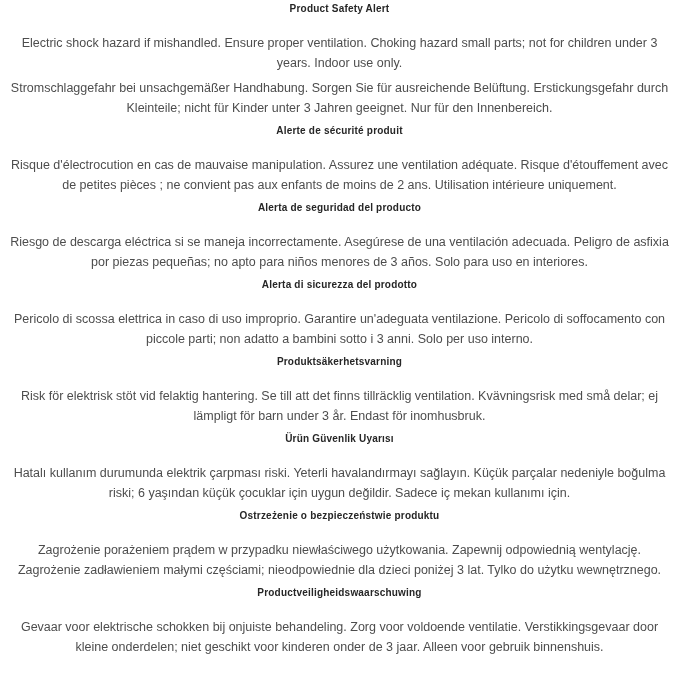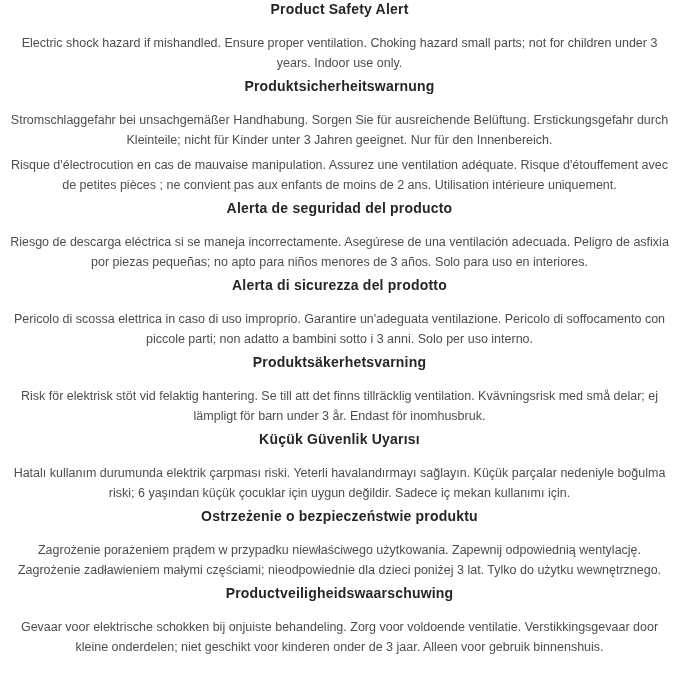--- a/index.html
+++ b/index.html
@@ -16,21 +16,21 @@
   }
   .safety-page {
     box-sizing: border-box;
     width: 679px;
     padding: 2px 6px 0 6px;
   }
   .safety-section {
     text-align: center;
   }
   .safety-heading {
-    font-size: 14px;
+    font-size: 10px;
     font-weight: 700;
     color: #262626;
     letter-spacing: 0.2px;
     line-height: 14px;
     margin: 0 0 18px 0;
   }
   .safety-body {
     font-size: 12.5px;
     color: #4d4d4d;
     line-height: 19.5px;
@@ -42,45 +42,45 @@
 <body>
 
 <div class="safety-page">
 
   <section class="safety-section">
     <h3 class="safety-heading">Product Safety Alert</h3>
     <p class="safety-body">Electric shock hazard if mishandled. Ensure proper ventilation. Choking hazard small parts; not for children under 3 years. Indoor use only.</p>
   </section>
 
   <section class="safety-section">
-    <h3 class="safety-heading">Produktsicherheitswarnung</h3>
     <p class="safety-body">Stromschlaggefahr bei unsachgemäßer Handhabung. Sorgen Sie für ausreichende Belüftung. Erstickungsgefahr durch Kleinteile; nicht für Kinder unter 3 Jahren geeignet. Nur für den Innenbereich.</p>
   </section>
 
   <section class="safety-section">
+    <h3 class="safety-heading">Alerte de sécurité produit</h3>
     <p class="safety-body">Risque d'électrocution en cas de mauvaise manipulation. Assurez une ventilation adéquate. Risque d'étouffement avec de petites pièces ; ne convient pas aux enfants de moins de 2 ans. Utilisation intérieure uniquement.</p>
   </section>
 
   <section class="safety-section">
     <h3 class="safety-heading">Alerta de seguridad del producto</h3>
     <p class="safety-body">Riesgo de descarga eléctrica si se maneja incorrectamente. Asegúrese de una ventilación adecuada. Peligro de asfixia por piezas pequeñas; no apto para niños menores de 3 años. Solo para uso en interiores.</p>
   </section>
 
   <section class="safety-section">
     <h3 class="safety-heading">Alerta di sicurezza del prodotto</h3>
     <p class="safety-body">Pericolo di scossa elettrica in caso di uso improprio. Garantire un'adeguata ventilazione. Pericolo di soffocamento con piccole parti; non adatto a bambini sotto i 3 anni. Solo per uso interno.</p>
   </section>
 
   <section class="safety-section">
     <h3 class="safety-heading">Produktsäkerhetsvarning</h3>
     <p class="safety-body">Risk för elektrisk stöt vid felaktig hantering. Se till att det finns tillräcklig ventilation. Kvävningsrisk med små delar; ej lämpligt för barn under 3 år. Endast för inomhusbruk.</p>
   </section>
 
   <section class="safety-section">
-    <h3 class="safety-heading">Küçük Güvenlik Uyarısı</h3>
+    <h3 class="safety-heading">Ürün Güvenlik Uyarısı</h3>
     <p class="safety-body">Hatalı kullanım durumunda elektrik çarpması riski. Yeterli havalandırmayı sağlayın. Küçük parçalar nedeniyle boğulma riski; 6 yaşından küçük çocuklar için uygun değildir. Sadece iç mekan kullanımı için.</p>
   </section>
 
   <section class="safety-section">
     <h3 class="safety-heading">Ostrzeżenie o bezpieczeństwie produktu</h3>
     <p class="safety-body">Zagrożenie porażeniem prądem w przypadku niewłaściwego użytkowania. Zapewnij odpowiednią wentylację. Zagrożenie zadławieniem małymi częściami; nieodpowiednie dla dzieci poniżej 3 lat. Tylko do użytku wewnętrznego.</p>
   </section>
 
   <section class="safety-section">
     <h3 class="safety-heading">Productveiligheidswaarschuwing</h3>

